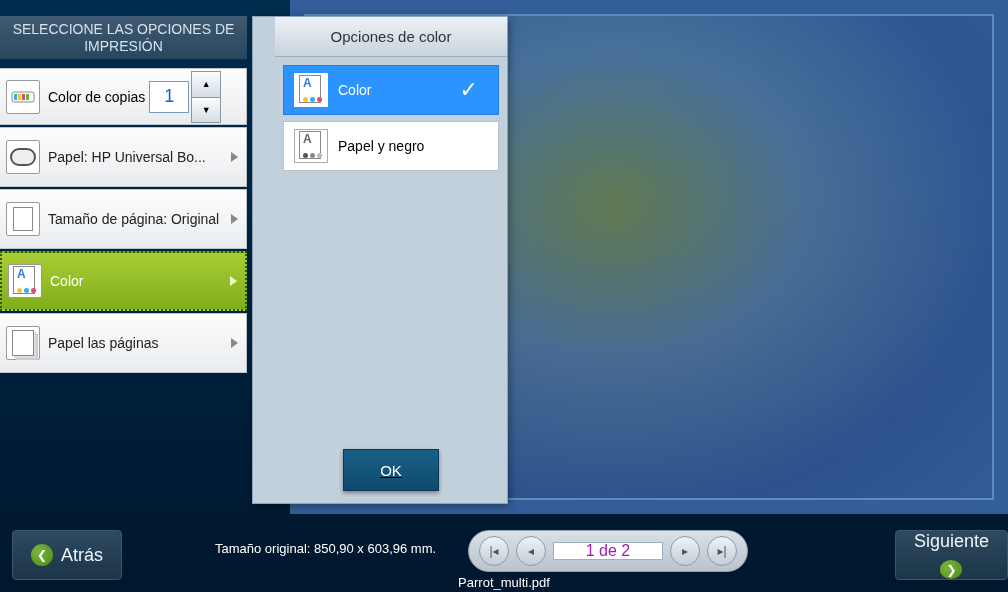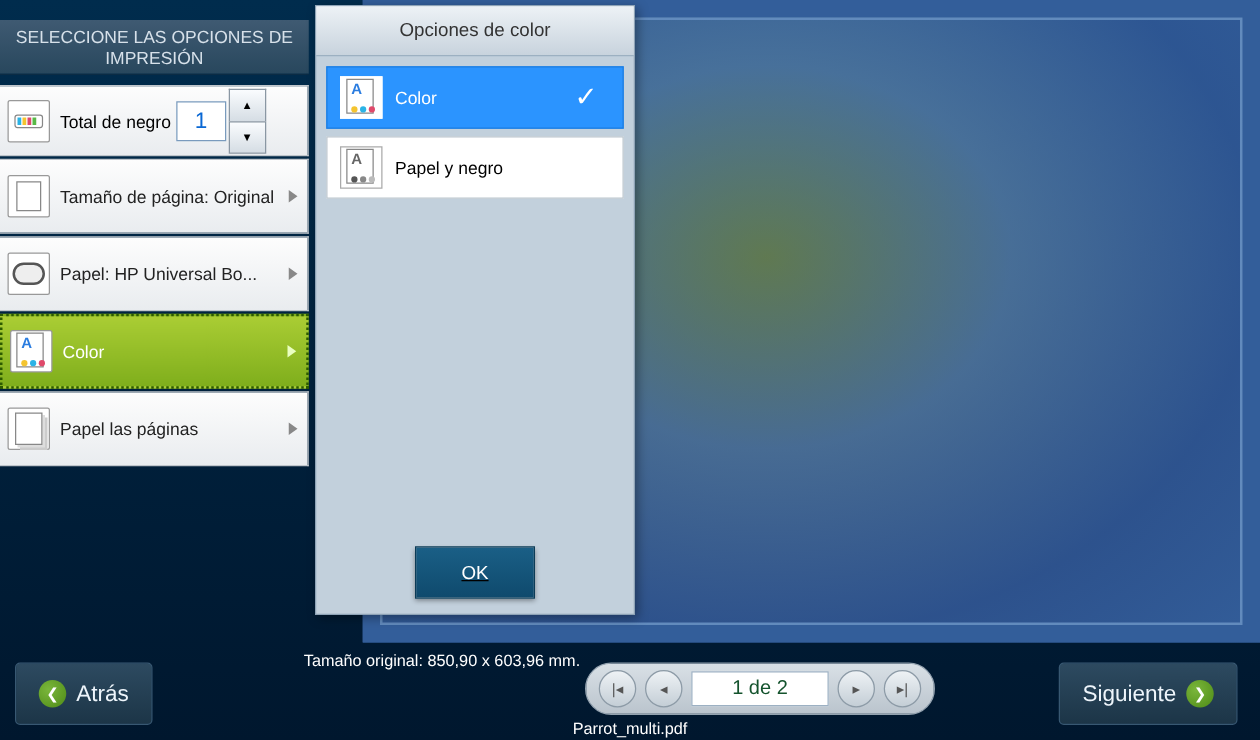--- a/index.html
+++ b/index.html
@@ -56,23 +56,23 @@
     position:absolute; left:290px; top:0; right:0; bottom:78px;
     background: radial-gradient(ellipse at 45% 40%, rgba(212,224,100,0.45) 0%, rgba(130,170,220,0.55) 35%, rgba(60,100,170,0.75) 70%, #335e9a 100%);
     box-shadow: inset 0 0 0 14px #335e9a;
   }
   .preview-area::before{
     content:""; position:absolute; inset:14px; border:2px solid #628bbd;
   }
 
   
   .panel {
-    position:absolute; left:252px; top:4px; width:256px; height:488px;
+    position:absolute; left:252px; top:16px; width:256px; height:488px;
     background:#c2d0dc; border:1px solid #8ea3b6; box-shadow:2px 2px 8px rgba(0,0,0,0.35);
-    display:flex; flex-direction:column;
+    display:flex; flex-direction:column;padding-left:22px;
   }
   .panel-title {
     height:40px; background:linear-gradient(#edf2f6,#c8d3dd); border-bottom:1px solid #9cb0c1;
     display:flex; align-items:center; justify-content:center; font-size:15px; color:#333;
   }
   .panel-body { flex:1; padding:8px; }
   .choice {
     height:50px; margin-bottom:6px; display:flex; align-items:center; padding:6px 10px;
     background:#fff; border:1px solid #b9c4cd; border-radius:0; font-size:14px; cursor:pointer; position:relative;
   }
@@ -89,31 +89,31 @@
 
   
   .footer { position:absolute; left:0; right:0; bottom:0; height:78px; }
   .back-btn, .next-btn {
     position:absolute; bottom:12px; height:50px; padding:0 18px;
     display:flex; align-items:center; gap:8px; cursor:pointer;
     background:linear-gradient(#2d4a60,#1c3547); border:1px solid #385872; border-radius:4px;
     color:#eef5fb; font-size:18px;
   }
   .back-btn { left:12px; }
-  .next-btn { right:18px; }
+  .next-btn { right:0;flex-direction:column; }
   .circ-arrow {
     width:22px; height:22px; border-radius:50%; background:radial-gradient(circle at 35% 35%,#7ab63b,#4e8b17);
     display:inline-flex; align-items:center; justify-content:center; color:#fff; font-size:12px;
   }
-  .orig-size { position:absolute; left:215px; bottom:56px; color:#fff; font-size:13px;margin-left:28px; }
+  .orig-size { position:absolute; left:215px; bottom:36px; color:#fff; font-size:13px; }
   .pager { position:absolute; left:468px; bottom:20px; height:42px; display:flex; align-items:center; gap:7px;
     background:linear-gradient(#d9e0e6,#bac4cd); border:1px solid #94a3b0; border-radius:21px; padding:0 10px;}
   .pg-btn { width:30px; height:30px; border-radius:50%; border:1px solid #8d9ba7;
     background:linear-gradient(#eef2f5,#c4ced6); color:#555; font-size:12px; display:flex; align-items:center; justify-content:center; cursor:pointer;}
-  .pg-label { min-width:110px; height:28px; background:#fff; border:1px solid #9cb0c2; color:#14532d;
+  .pg-label { min-width:110px; height:18px; background:#fff; border:1px solid #9cb0c2; color:#a21caf;
     display:flex; align-items:center; justify-content:center; font-size:16px; }
   .filename { position:absolute; left:50%; transform:translateX(-50%); bottom:2px; color:#fff; font-size:13px;}
 
   
   .docA { position:relative; width:30px; height:30px; }
   .docA .pg { position:absolute; left:3px; top:0; width:22px; height:28px; background:#fff; border:1px solid #888;}
   .docA .a  { position:absolute; left:7px; top:1px; font-size:12px; font-weight:bold; color:#2b7de0;}
   .docA .dots{position:absolute; left:7px; bottom:3px; display:flex; gap:2px;}
   .docA .dots span{width:5px;height:5px;border-radius:50%;}
   .docA.gray .a{color:#666;}
@@ -130,41 +130,41 @@
     <div class="copies-row">
       <span class="opt-icon">
         <svg class="ic-swatch" viewBox="0 0 24 24">
             <rect x="1" y="7" width="22" height="10" rx="2" fill="#fff" stroke="#888"></rect>
             <rect x="3" y="9" width="3" height="6" fill="#2bb3e6"></rect>
             <rect x="7" y="9" width="3" height="6" fill="#f4c430"></rect>
             <rect x="11" y="9" width="3" height="6" fill="#e04a6b"></rect>
             <rect x="15" y="9" width="3" height="6" fill="#58b947"></rect>
           </svg>
       </span>
-      <span>Total de negro</span>
+      <span>Color de copias</span>
       <input class="copies-input" value="1" style="">
       <div class="stepper">
         <button>▲</button>
         <button>▼</button>
       </div>
     </div>
 
     <div class="option-row">
       <span class="opt-icon">
+          <span class="ic-roll"></span>
+        </span>
+      <span class="opt-label">Papel: HP Universal Bo...</span>
+      <span class="opt-arrow"></span>
+    </div>
+
+    <div class="option-row">
+      <span class="opt-icon">
           <span class="ic-page"></span>
         </span>
       <span class="opt-label">Tamaño de página: Original</span>
-      <span class="opt-arrow"></span>
-    </div>
-
-    <div class="option-row">
-      <span class="opt-icon">
-          <span class="ic-roll"></span>
-        </span>
-      <span class="opt-label">Papel: HP Universal Bo...</span>
       <span class="opt-arrow"></span>
     </div>
 
     <div class="option-row-active">
       <span class="opt-icon">
         <span class="docA">
             <span class="pg"></span>
             <span class="a">A</span>
             <span class="dots">
               <span style="background:#f4c430"></span>

